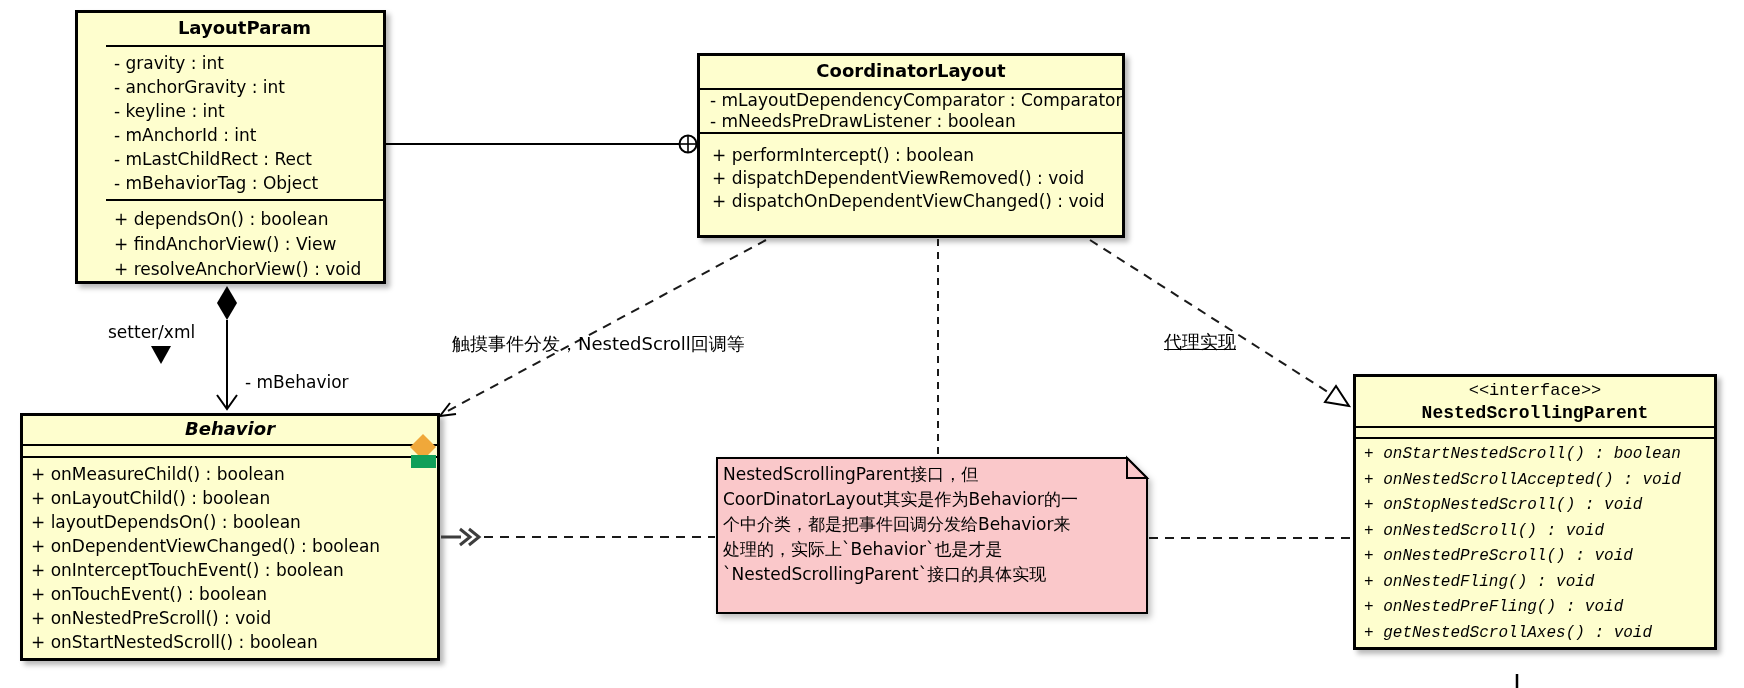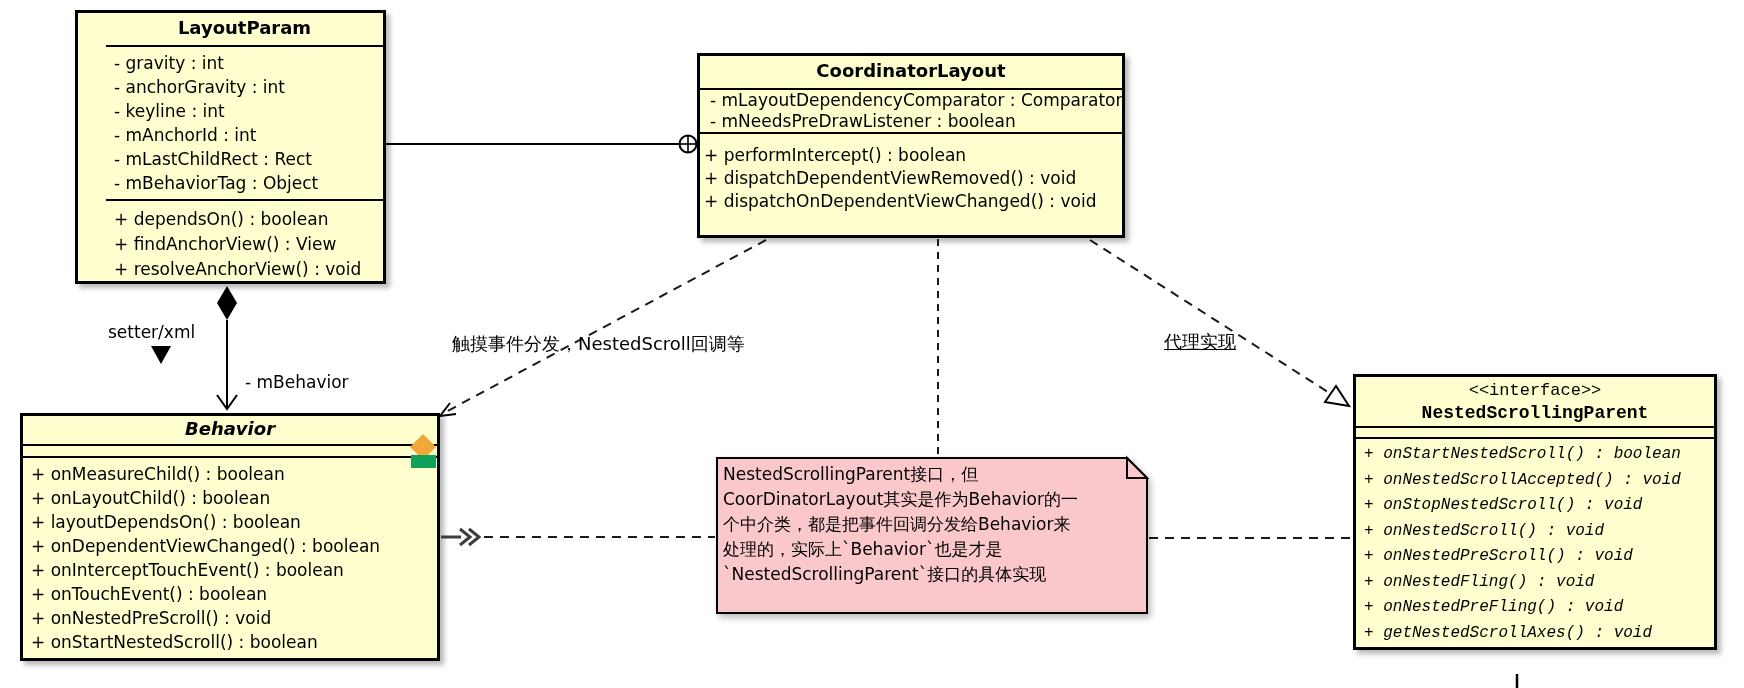--- a/index.html
+++ b/index.html
@@ -31,21 +31,21 @@
   .italic-members .member { font-style:italic; font-size:16px; line-height:25.5px; }
 
   #cls-layout-param   { left:75px;  top:10px;  width:311px; height:274px;padding-left:28px; }
   #cls-layout-param .member { line-height:24px; }
   #cls-layout-param .cls-methods { padding-top:6px;border-radius:8px; }
   #cls-layout-param .cls-methods .member { line-height:25px; }
 
   #cls-coordinator    { left:697px; top:53px;  width:428px; height:185px; }
   #cls-coordinator .cls-attrs { padding:0 10px; }
   #cls-coordinator .cls-attrs .member { line-height:21px; }
-  #cls-coordinator .cls-methods { padding:10px 4px; }
+  #cls-coordinator .cls-methods { padding:10px 12px; }
   #cls-coordinator .cls-methods .member { line-height:23px; }
 
   #cls-behavior       { left:20px;  top:413px; width:420px; height:248px; }
   #cls-behavior .cls-title { height:28px; line-height:26px; }
   #cls-behavior .cls-attrs { height:10px; }
   #cls-behavior .cls-methods { padding:4px 8px; }
 
   #cls-nsp            { left:1353px; top:374px; width:364px; height:276px;font-family:Liberation Mono, monospace; }
   #cls-nsp .cls-attrs { height:9px; }
   #cls-nsp .cls-methods { padding:3px 8px; }

